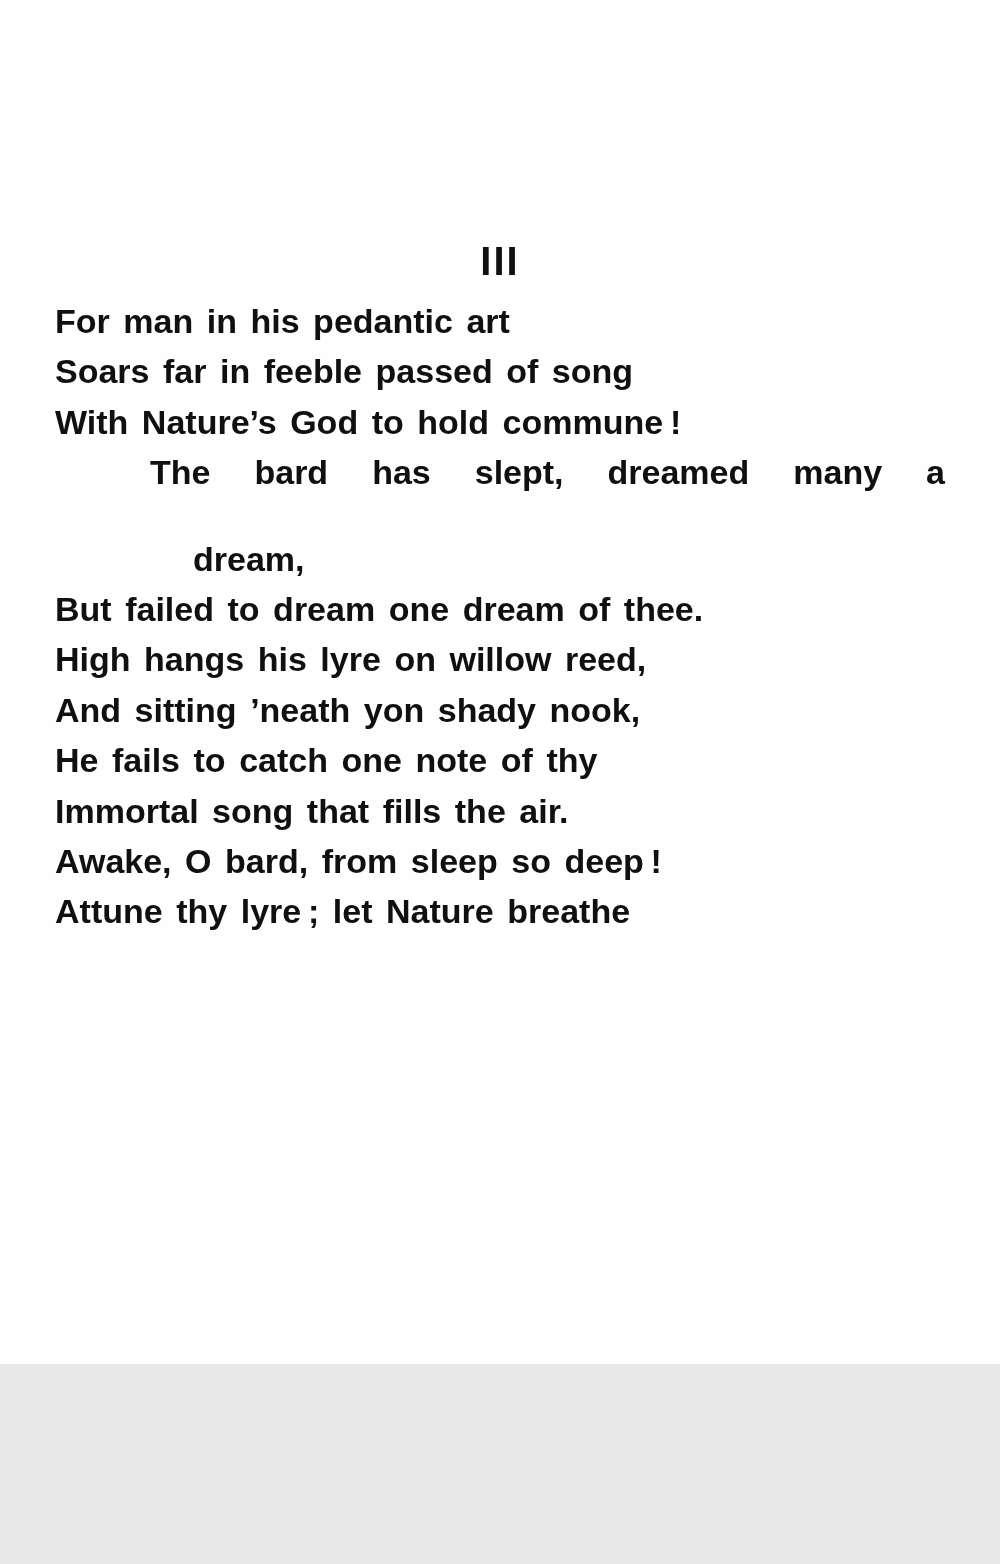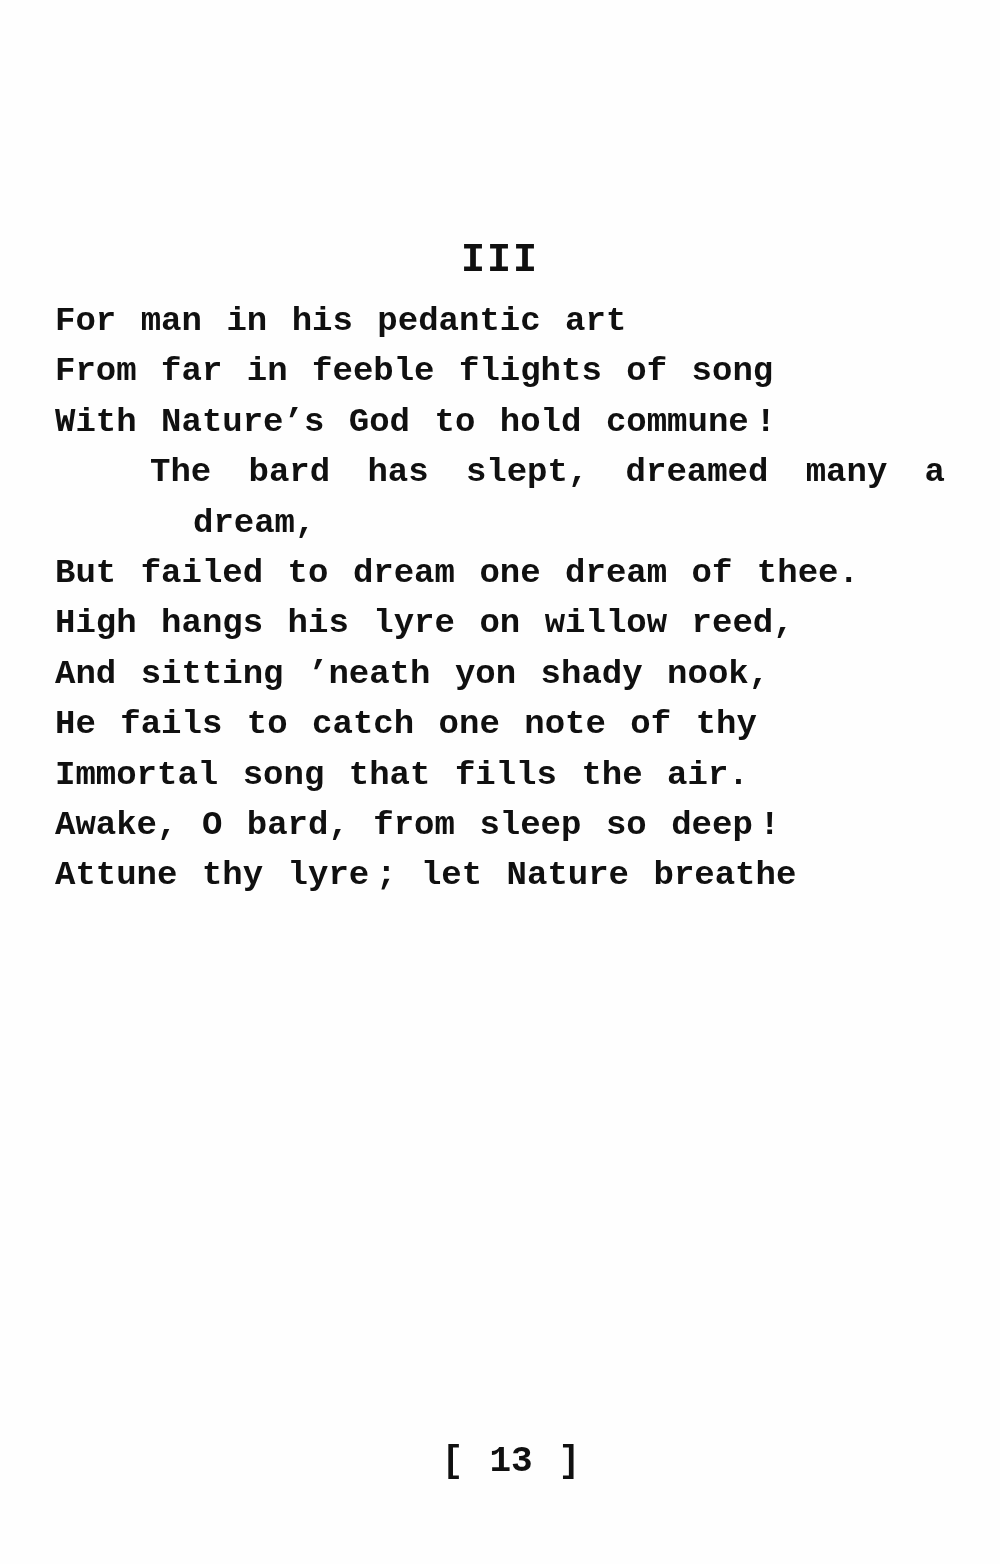--- a/index.html
+++ b/index.html
@@ -3,25 +3,25 @@
 <meta charset="utf-8">
 <style>
   html, body {
     margin: 0;
     padding: 0;
     background: #e8e8e8;
   }
   .page {
     position: relative;
     width: 1000px;
-    height: 1564px;
+    height: 1364px;
     margin: 0 auto;
     background: #fefefe;
     color: #101010;
-    font-family: Liberation Mono, monospace;
+    font-family: Liberation Sans, sans-serif;
     font-weight: 700;
     overflow: hidden;
   }
   .heading {
     position: absolute;
     top: 236px;
     left: 0;
     width: 100%;
     text-align: center;
     font-size: 40px;
@@ -44,42 +44,42 @@
     padding-left: 596px;
     word-spacing: 0.25em;
   }
   .just {
     white-space: normal;
     word-spacing: normal;
     text-align: justify;
     text-align-last: justify;
   }
   .indent1 { padding-left: 95px; }
-  .indent2 { padding-left: 138px; }
+  .indent2 { padding-left: 138px; margin-top: 36px; }
   .page-number {
     position: absolute;
     top: 1437px;
     left: 11px;
     width: 100%;
     text-align: center;
     font-size: 36px;
     line-height: 50px;
     word-spacing: 0.12em;
   }
 </style>
 </head>
 <body>
 
 <div class="page">
 
   <div class="heading">III</div>
 
   <div class="poem">
     <div class="line">For man in his pedantic art</div>
-    <div class="line">From far in feeble flights of song</div>
+    <div class="line">Soars far in feeble passed of song</div>
     <div class="line">With Nature’s God to hold commune !</div>
     <div class="line just indent1">The bard has slept, dreamed many a</div>
     <div class="line indent2">dream,</div>
     <div class="line">But failed to dream one dream of thee.</div>
     <div class="line">High hangs his lyre on willow reed,</div>
     <div class="line">And sitting ’neath yon shady nook,</div>
     <div class="line">He fails to catch one note of thy</div>
     <div class="line">Immortal song that fills the air.</div>
     <div class="line">Awake, O bard, from sleep so deep !</div>
     <div class="line">Attune thy lyre ; let Nature breathe</div>

